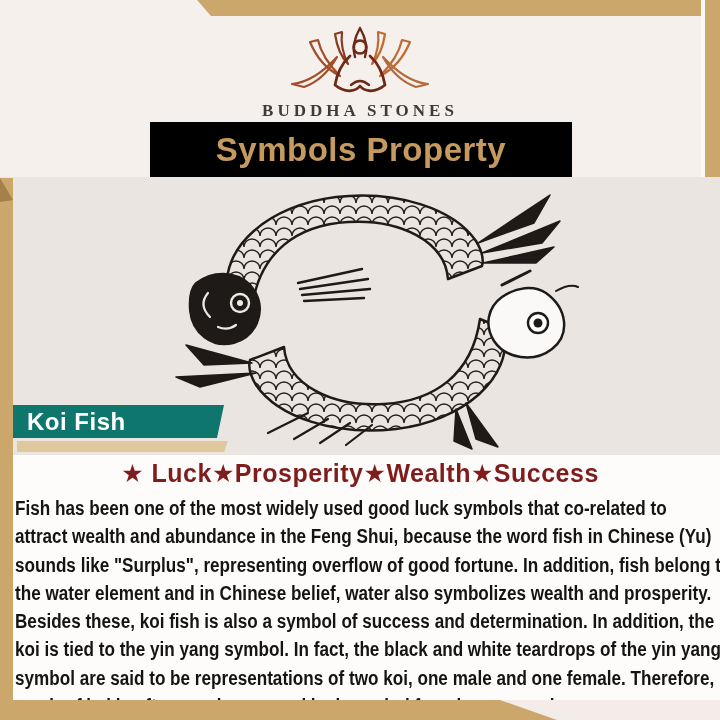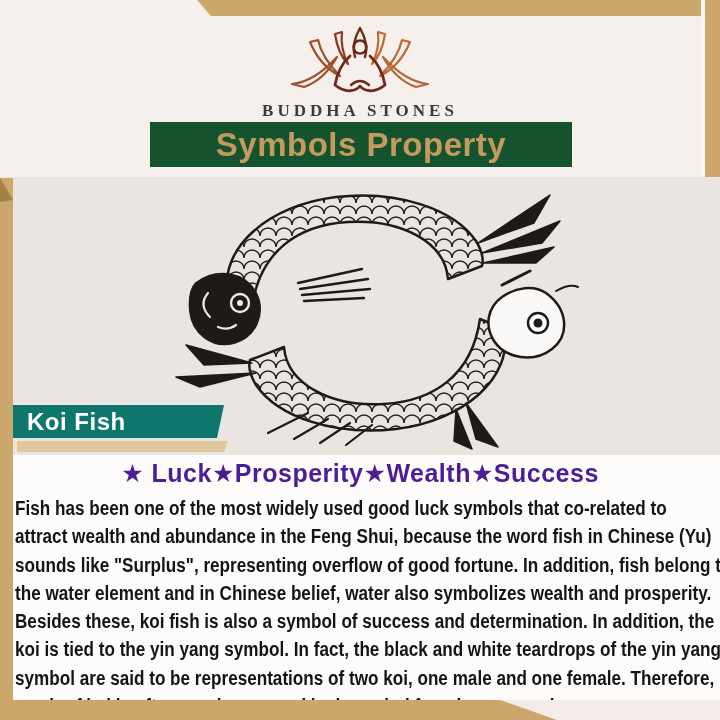--- a/index.html
+++ b/index.html
@@ -20,36 +20,36 @@
   .left-bar-notch{position:absolute;left:0;top:178px;width:13px;height:24px;background:#a5814a;
     clip-path:polygon(0 0,13px 22px,0 24px);}
   .bottom-strip{position:absolute;left:0;top:700px;width:720px;height:20px;background:#f3ece8;}
   .bottom-tan{position:absolute;left:0;top:700px;width:720px;height:20px;background:#cba76c;
     clip-path:polygon(0 0,500px 0,557px 20px,0 20px);}
   
   .logo-wrap{position:absolute;left:280px;top:24px;width:160px;height:78px;}
   .brand-name{position:absolute;left:0;top:101px;width:720px;text-align:center;
     font-family:"Liberation Serif","DejaVu Serif",serif;
     font-size:17px;font-weight:700;letter-spacing:4px;color:#403a36;}
-  .title-banner{position:absolute;left:150px;top:122px;width:422px;height:45px;
-    background:#14532d;display:flex;align-items:center;justify-content:center;}
+  .title-banner{position:absolute;left:150px;top:122px;width:422px;height:55px;
+    background:#000000;display:flex;align-items:center;justify-content:center;}
   .page-title{font-size:33px;font-weight:bold;color:#c49a5e;letter-spacing:0.5px;}
   
   .koi-section{position:absolute;left:0;top:177px;width:720px;height:278px;background:#ebe5e1;}
   .koi-art{position:absolute;left:148px;top:181px;width:444px;height:270px;}
   .section-ribbon{position:absolute;left:13px;top:405px;width:211px;height:33px;
     background:#0f766e;display:flex;align-items:center;
     clip-path:polygon(0 0,211px 0,204px 33px,0 33px);}
   .section-label{font-size:24px;font-weight:bold;color:#ffffff;padding-left:14px;letter-spacing:0.5px;}
   .section-ribbon-shadow{position:absolute;left:17px;top:441px;width:211px;height:11px;
     background:#dfc79e;clip-path:polygon(0 0,211px 0,207px 11px,0 11px);}
   
   .text-section{position:absolute;left:0;top:455px;width:720px;height:245px;background:#fdfcfb;overflow:hidden;}
   .benefits-line{position:absolute;left:0;top:4px;width:720px;text-align:center;
-    font-size:25px;font-weight:bold;color:#4c1d95;letter-spacing:0.5px;}
+    font-size:25px;font-weight:bold;color:#7f1d1d;letter-spacing:0.5px;}
   .description{position:absolute;left:15px;top:39px;width:792px;
     transform:scaleX(0.878);transform-origin:left top;
     font-size:19.5px;font-weight:bold;color:#151413;line-height:28.3px;white-space:nowrap;}
 </style>
 </head>
 <body>
 
 <div class="top-bar"></div>
 <div class="right-bar-gap"></div>
 <div class="right-bar"></div>

